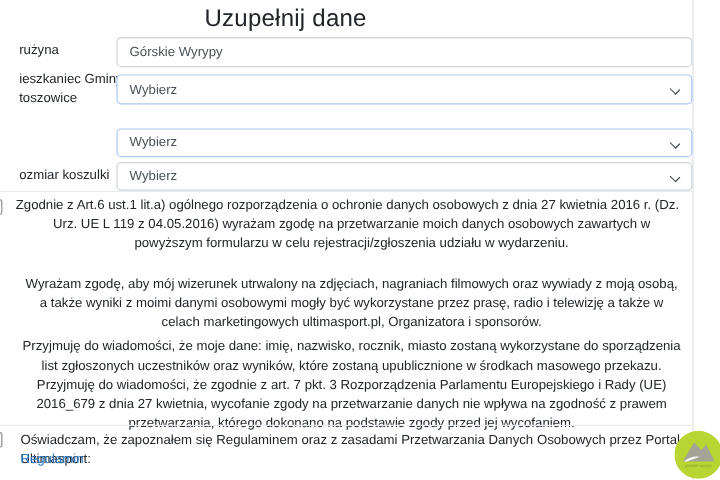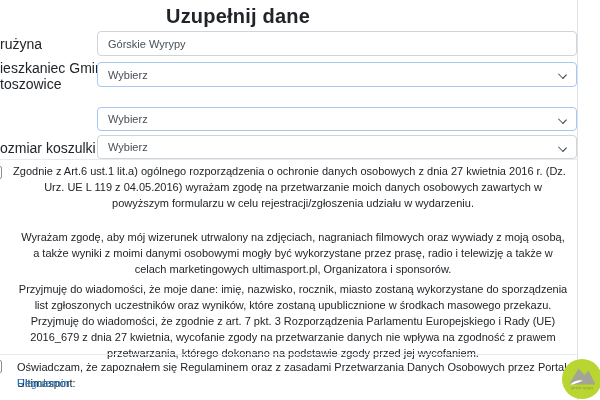--- a/index.html
+++ b/index.html
@@ -2,23 +2,23 @@
 <html><head>
 <meta charset="utf-8">
 <style>
   * { margin:0; padding:0; box-sizing:border-box; }
   html,body { width:600px; height:400px; overflow:hidden; background:#ffffff;
     font-family:"Liberation Sans","DejaVu Sans",sans-serif; color:#212529; }
   .page { position:relative; width:600px; height:400px; background:#fff; overflow:hidden; }
   .content-right-border { position:absolute; left:577px; top:0; width:1px; height:400px;
     background:#dee2e6; }
   .page-title { position:absolute; top:5px; left:0; width:476px; text-align:center;
-    font-size:20px; font-weight:700; color:#212529; letter-spacing:0.2px; }
+    font-size:20px; font-weight:400; color:#212529; letter-spacing:0.2px; }
 
-  .field-label { position:absolute; left:0; font-size:14px; color:#212529; white-space:nowrap; }
+  .field-label { position:absolute; left:16px; font-size:11px; color:#212529; white-space:nowrap; }
 
   .text-input, .select-box {
     position:absolute; left:97px; width:480px; height:25px;
     border:1px solid #ced4da; border-radius:4px; background:#fff;
     font-size:11px; color:#495057; display:flex; align-items:center;
     padding:0 10px; }
   .text-input { outline:none; font-family:"Liberation Sans","DejaVu Sans",sans-serif; }
   .select-box.blue { border-color:#a9c7f5; }
   .select-box .chevron { position:absolute; right:10px; top:8px; width:7px; height:7px;
     border-right:1.5px solid #343a40; border-bottom:1.5px solid #343a40;

